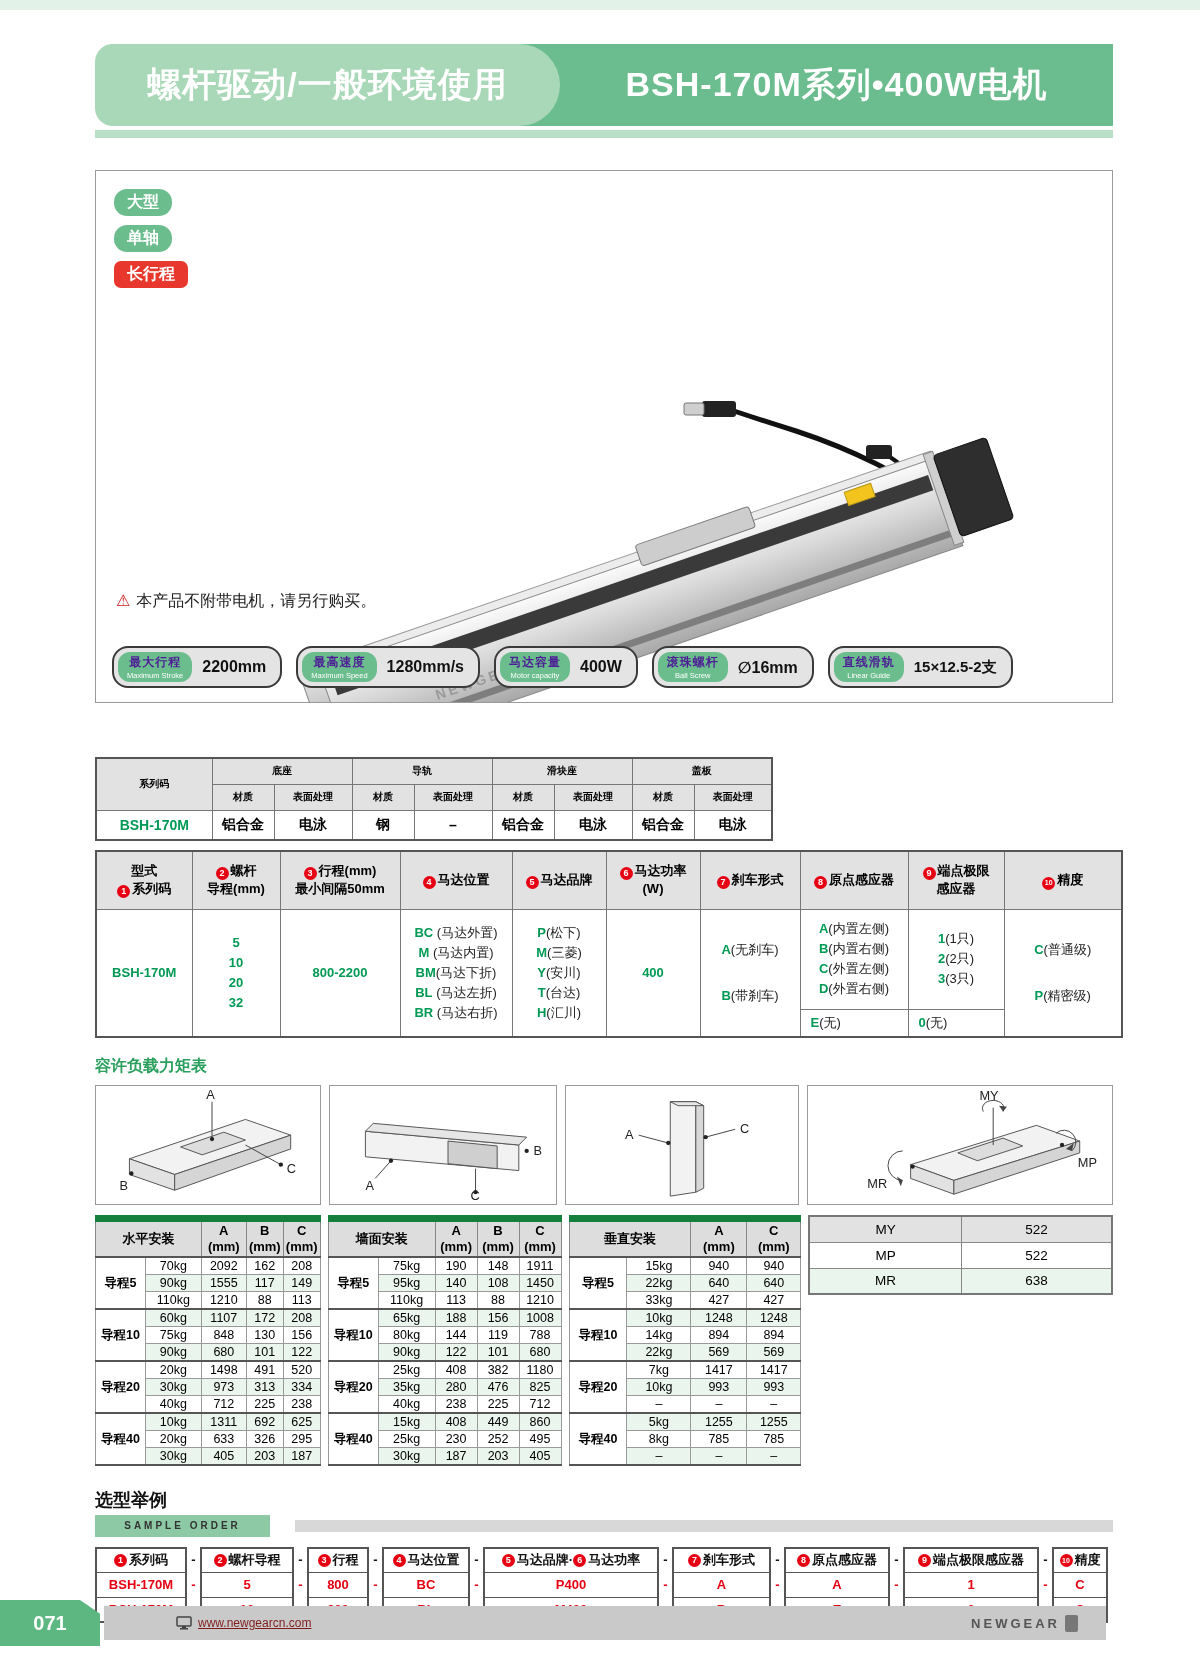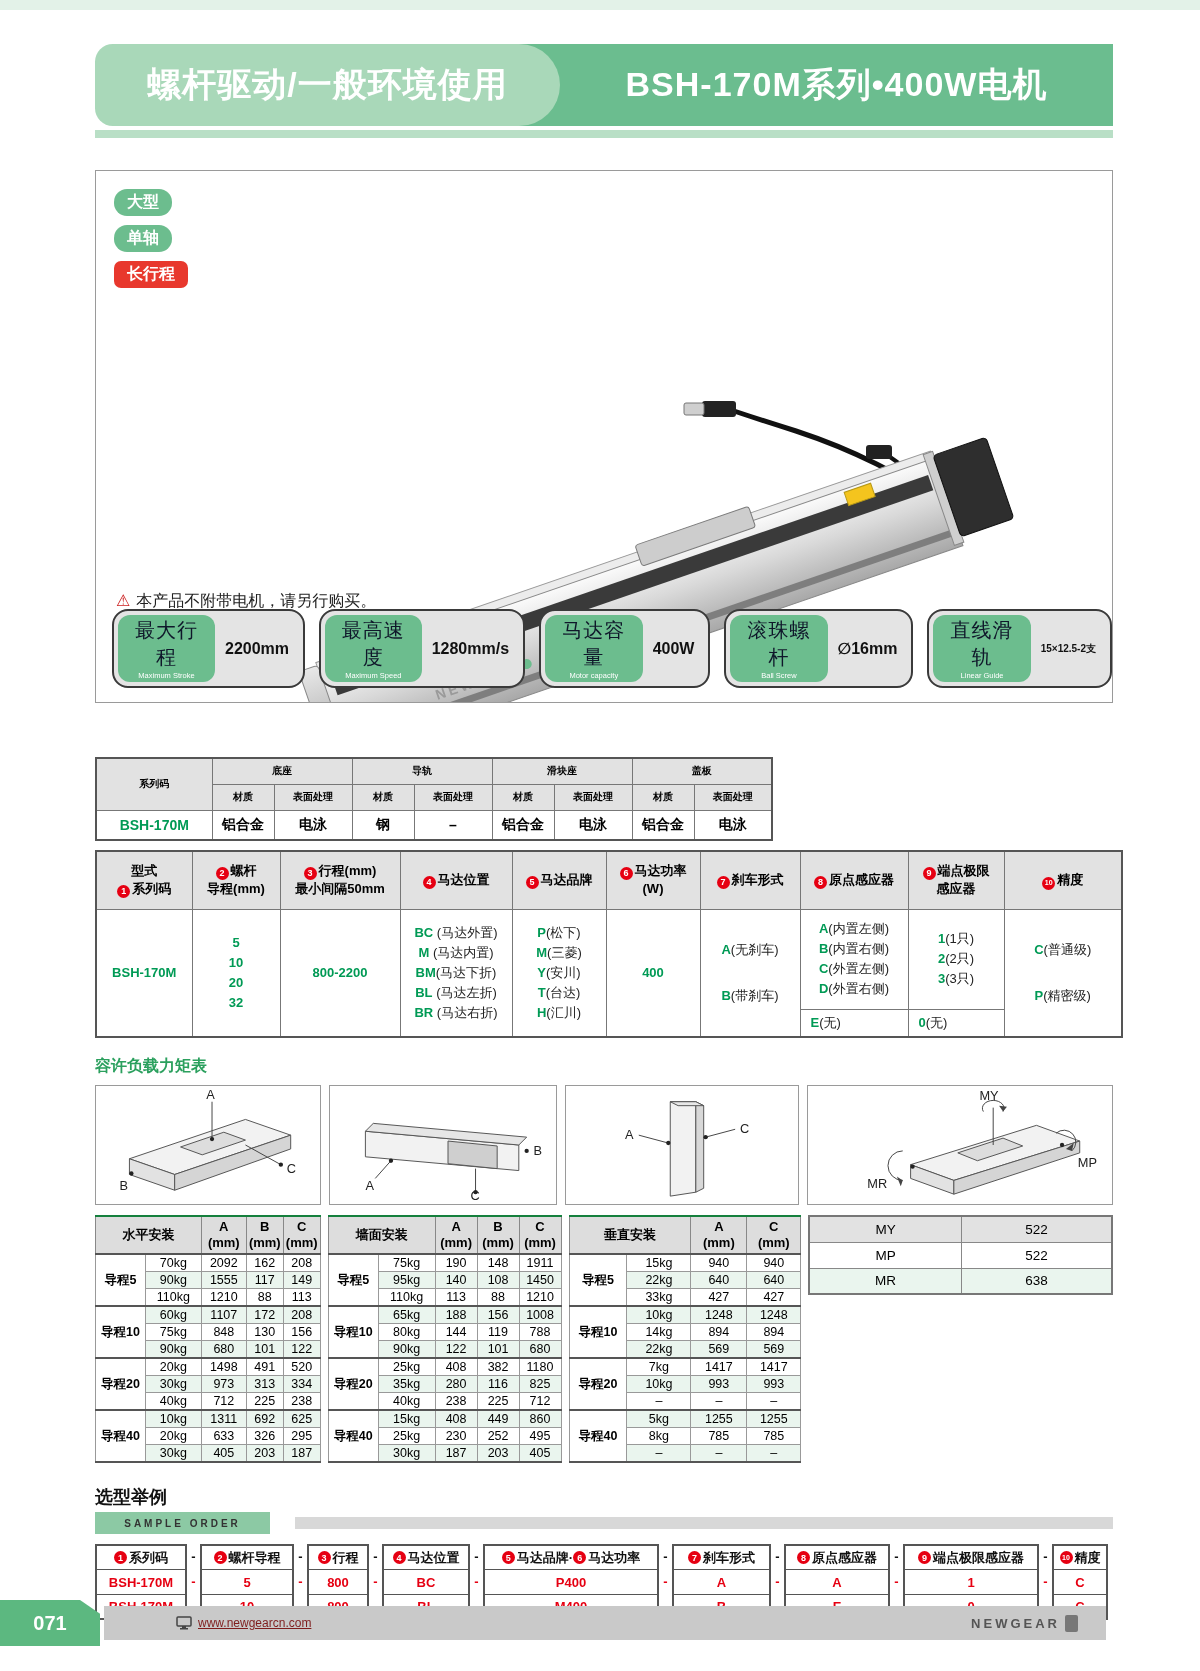--- a/index.html
+++ b/index.html
@@ -20,24 +20,24 @@
   .tags { position:absolute; top:18px; left:18px; display:flex; flex-direction:column; gap:9px; z-index:3; }
   .tag { width:fit-content; padding:3px 13px; border-radius:7px; color:#fff; font-size:16px; font-weight:bold; }
   .tag.green { background:#6cbd8e;border-radius:13px; }
   .tag.red { background:#e8382d; }
   .actuator { position:absolute; top:0; left:0; }
   .notice { position:absolute; left:20px; bottom:90px; font-size:16px; color:#222; }
   .warn-icon { color:#cc2020; margin-right:6px; font-size:16px; }
   .badges { position:absolute; left:16px; bottom:14px; display:flex; gap:14px; }
   .badge { display:flex; align-items:center; background:#e4e4e4; border:2px solid #3a3a3a; border-radius:16px; padding:4px; }
   .badge-green { background:#6cbd8e; border-radius:12px; padding:2px 9px; text-align:center; }
-  .badge-zh { color:#0f172a; font-size:20px; font-weight:normal; letter-spacing:1px; }
+  .badge-zh { color:#4c1d95; font-size:12px; font-weight:bold; letter-spacing:1px; }
   .badge-en { color:#fff; font-size:7.5px; }
   .badge-val { font-size:16px; font-weight:bold; color:#111; padding:0 10px; white-space:nowrap; }
-  .badge-val.small { font-size:10px; }
+  .badge-val.small { font-size:15px; }
 
   
   table { border-collapse:collapse; }
   .cnum { display:inline-flex; width:13px; height:13px; border-radius:50%; background:#e60012; color:#fff; font-size:9px; font-weight:bold; align-items:center; justify-content:center; margin-right:2px; vertical-align:-1px; }
   .cnum.c10 { font-size:7px; }
   .gtext { color:#009a55; font-weight:bold; }
 
   .mat { margin-top:54px; width:676px; table-layout:fixed; border:2px solid #555; }
   .mat th { background:#e2e2e2; border:1px solid #777; font-size:10px; font-weight:bold; height:26px; }
   .mat td { border:1px solid #777; font-size:14px; font-weight:bold; text-align:center; height:30px; }
@@ -53,21 +53,21 @@
 
   .sec-title { margin-top:18px; font-size:16px; font-weight:bold; color:#2ba05e; }
 
   
   .diagrams { margin-top:8px; display:flex; gap:8px; }
   .dia { height:120px; border:1px solid #9a9a9a; background:#fff; }
   .dia text { font-size:13px; fill:#222; }
 
   
   .loadrow { margin-top:10px; display:flex; gap:7px; align-items:flex-start; }
-  .load { table-layout:fixed; border-top:2px solid #15803d; border-bottom:2px solid #555; }
+  .load { table-layout:fixed; border-top:7px solid #15803d; border-bottom:2px solid #555; }
   .load th { background:#ddd; border:1px solid #888; border-bottom:2px solid #555; font-size:13px; font-weight:bold; height:38px; line-height:16px; }
   .load td { border:1px solid #999; font-size:12.5px; text-align:center; height:16.5px; line-height:16px; white-space:nowrap; }
   .load tr:nth-child(odd) td.lw, .load tr:nth-child(odd) td.lv { background:#eaf5ee; }
   .load td.lg { background:#fff; font-weight:bold; }
   .load tr.gfirst td { border-top:2px solid #555; }
   .moment { width:305px; border:2px solid #777; table-layout:fixed; }
   .moment td { border:1px solid #888; text-align:center; font-size:13.5px; height:26px; }
   .moment tr:nth-child(1) td { background:#e2e2e2; }
   .moment tr:nth-child(3) td { background:#eaf5ee; }
 
@@ -550,21 +550,21 @@
               <tr class="gfirst">
                 <td class="lg" rowspan="3">导程20</td>
                 <td class="lw">25kg</td>
                 <td class="lv">408</td>
                 <td class="lv">382</td>
                 <td class="lv">1180</td>
               </tr>
               <tr>
                 <td class="lw">35kg</td>
                 <td class="lv">280</td>
-                <td class="lv">116</td>
+                <td class="lv">476</td>
                 <td class="lv">825</td>
               </tr>
               <tr>
                 <td class="lw">40kg</td>
                 <td class="lv">238</td>
                 <td class="lv">225</td>
                 <td class="lv">712</td>
               </tr>
               <tr class="gfirst">
                 <td class="lg" rowspan="3">导程40</td>

